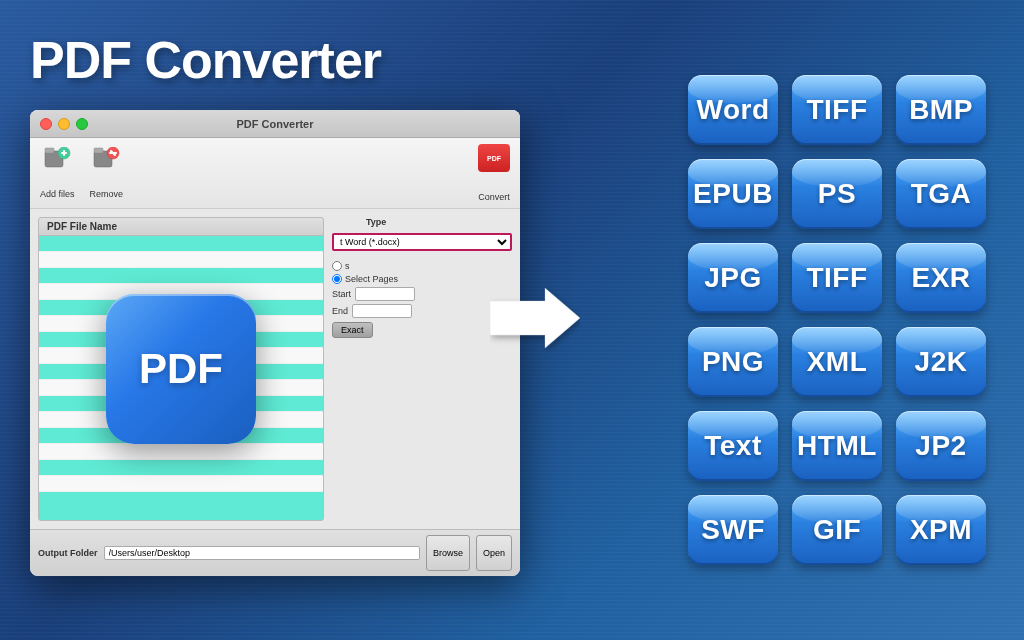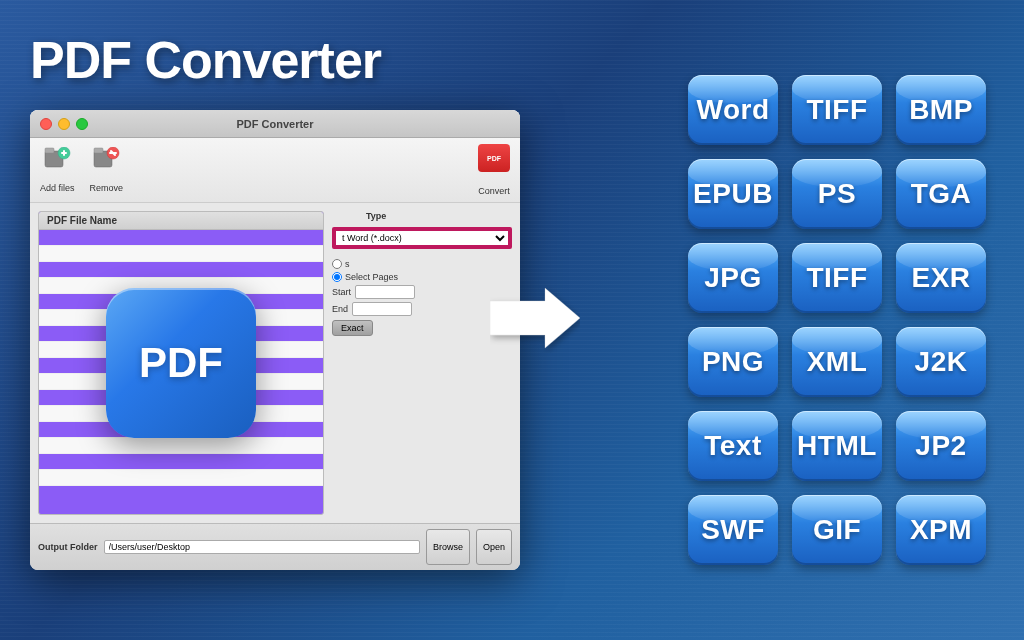--- a/index.html
+++ b/index.html
@@ -109,21 +109,21 @@
       display: flex;
       align-items: center;
       gap: 15px;
       border-bottom: 1px solid #ccc;
     }
 
     .toolbar-btn {
       display: flex;
       flex-direction: column;
       align-items: center;
-      gap: 14px;
+      gap: 20px;
       cursor: pointer;
     }
 
     .toolbar-btn-label {
       font-size: 9px;
       color: #333;
     }
 
     .toolbar-right {
       margin-left: auto;
@@ -146,21 +146,21 @@
       padding: 8px;
       display: flex;
       gap: 8px;
       min-height: 320px;
       position: relative;
     }
 
     
     .file-list-area {
       flex: 1;
-      background: #8b5cf6;
+      background: #5eead4;
       border: 1px solid #bbb;
       border-radius: 3px;
       min-height: 300px;
       position: relative;
       overflow: hidden;
     }
 
     .file-list-header {
       background: linear-gradient(to bottom, #e0e0e0, #d0d0d0);
       padding: 3px 8px;
@@ -225,21 +225,21 @@
     .settings-label {
       font-size: 9px;
       color: #333;
       width: 30px;
     }
 
     .settings-select {
       flex: 1;
       font-size: 9px;
       padding: 1px 2px;
-      border: 4px solid #be185d;
+      border: 2px solid #be185d;
       border-radius: 2px;
       background: white;
     }
 
     .settings-section {
       margin-top: 4px;
     }
 
     .radio-row {
       display: flex;

